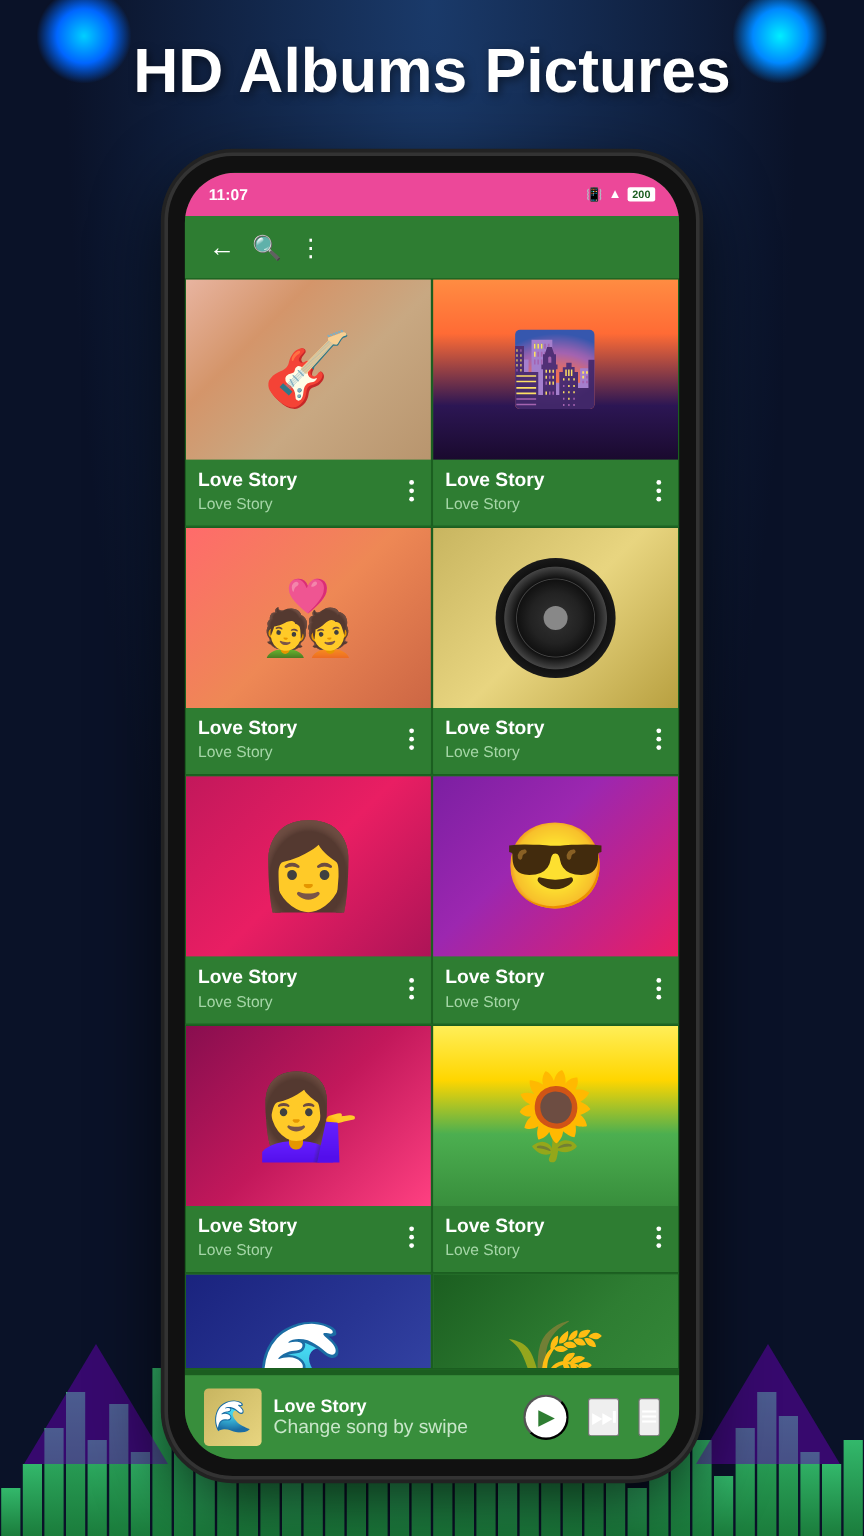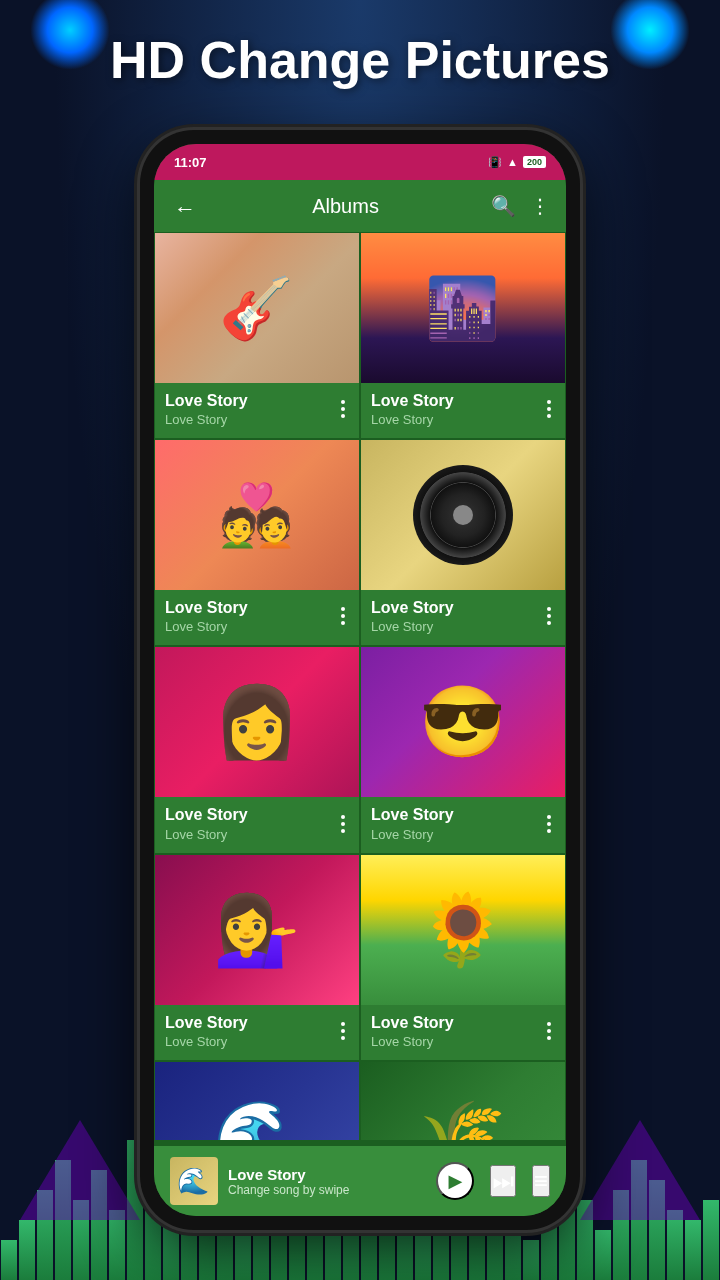--- a/index.html
+++ b/index.html
@@ -124,21 +124,21 @@
       background: #1b5e20;
       border-radius: 42px;
       overflow: hidden;
       display: flex;
       flex-direction: column;
     }
 
     
     .status-bar {
       height: 36px;
-      background: #be185d;
+      background: #ec4899;
       display: flex;
       align-items: center;
       justify-content: space-between;
       padding: 0 20px;
       flex-shrink: 0;
     }
     .status-time {
       color: #fff;
       font-size: 13px;
       font-weight: 600;
@@ -391,21 +391,21 @@
       font-size: 26px;
     }
     .now-playing-info { flex: 1; }
     .now-playing-title {
       color: #fff;
       font-size: 15px;
       font-weight: 600;
     }
     .now-playing-sub {
       color: #c8e6c9;
-      font-size: 12px;
+      font-size: 16px;
     }
     .now-playing-controls {
       display: flex;
       gap: 16px;
       align-items: center;
     }
     .ctrl-btn {
       color: #fff;
       font-size: 24px;
       cursor: pointer;
@@ -469,37 +469,36 @@
     <div class="eq-bar" style="height: 120px;"></div>
     <div class="eq-bar" style="height: 100px;"></div>
     <div class="eq-bar" style="height: 70px;"></div>
     <div class="eq-bar" style="height: 60px;"></div>
     <div class="eq-bar" style="height: 80px;"></div>
   </div>
 
 <div class="tri-left"></div>
 <div class="tri-right"></div>
 
-<h1 class="page-title-text">HD Change Pictures</h1>
+<h1 class="page-title-text">HD Albums Pictures</h1>
 
 <div class="phone-frame">
   <div class="phone-screen">
 
     <div class="status-bar">
       <span class="status-time">11:07</span>
       <div class="status-icons">
         <span>📳</span>
         <span>▲</span>
         <span class="battery-icon">200</span>
       </div>
     </div>
 
     <div class="top-bar">
       <span class="back-btn">←</span>
-      <span class="top-bar-title">Albums</span>
       <div class="top-bar-actions">
         <span class="top-bar-icon">🔍</span>
         <span class="top-bar-icon">⋮</span>
       </div>
     </div>
 
     <div class="albums-grid" id="albums-grid">
     <div class="album-item">
           <div class="thumb-art thumb-1"></div>
           <div class="album-info">

